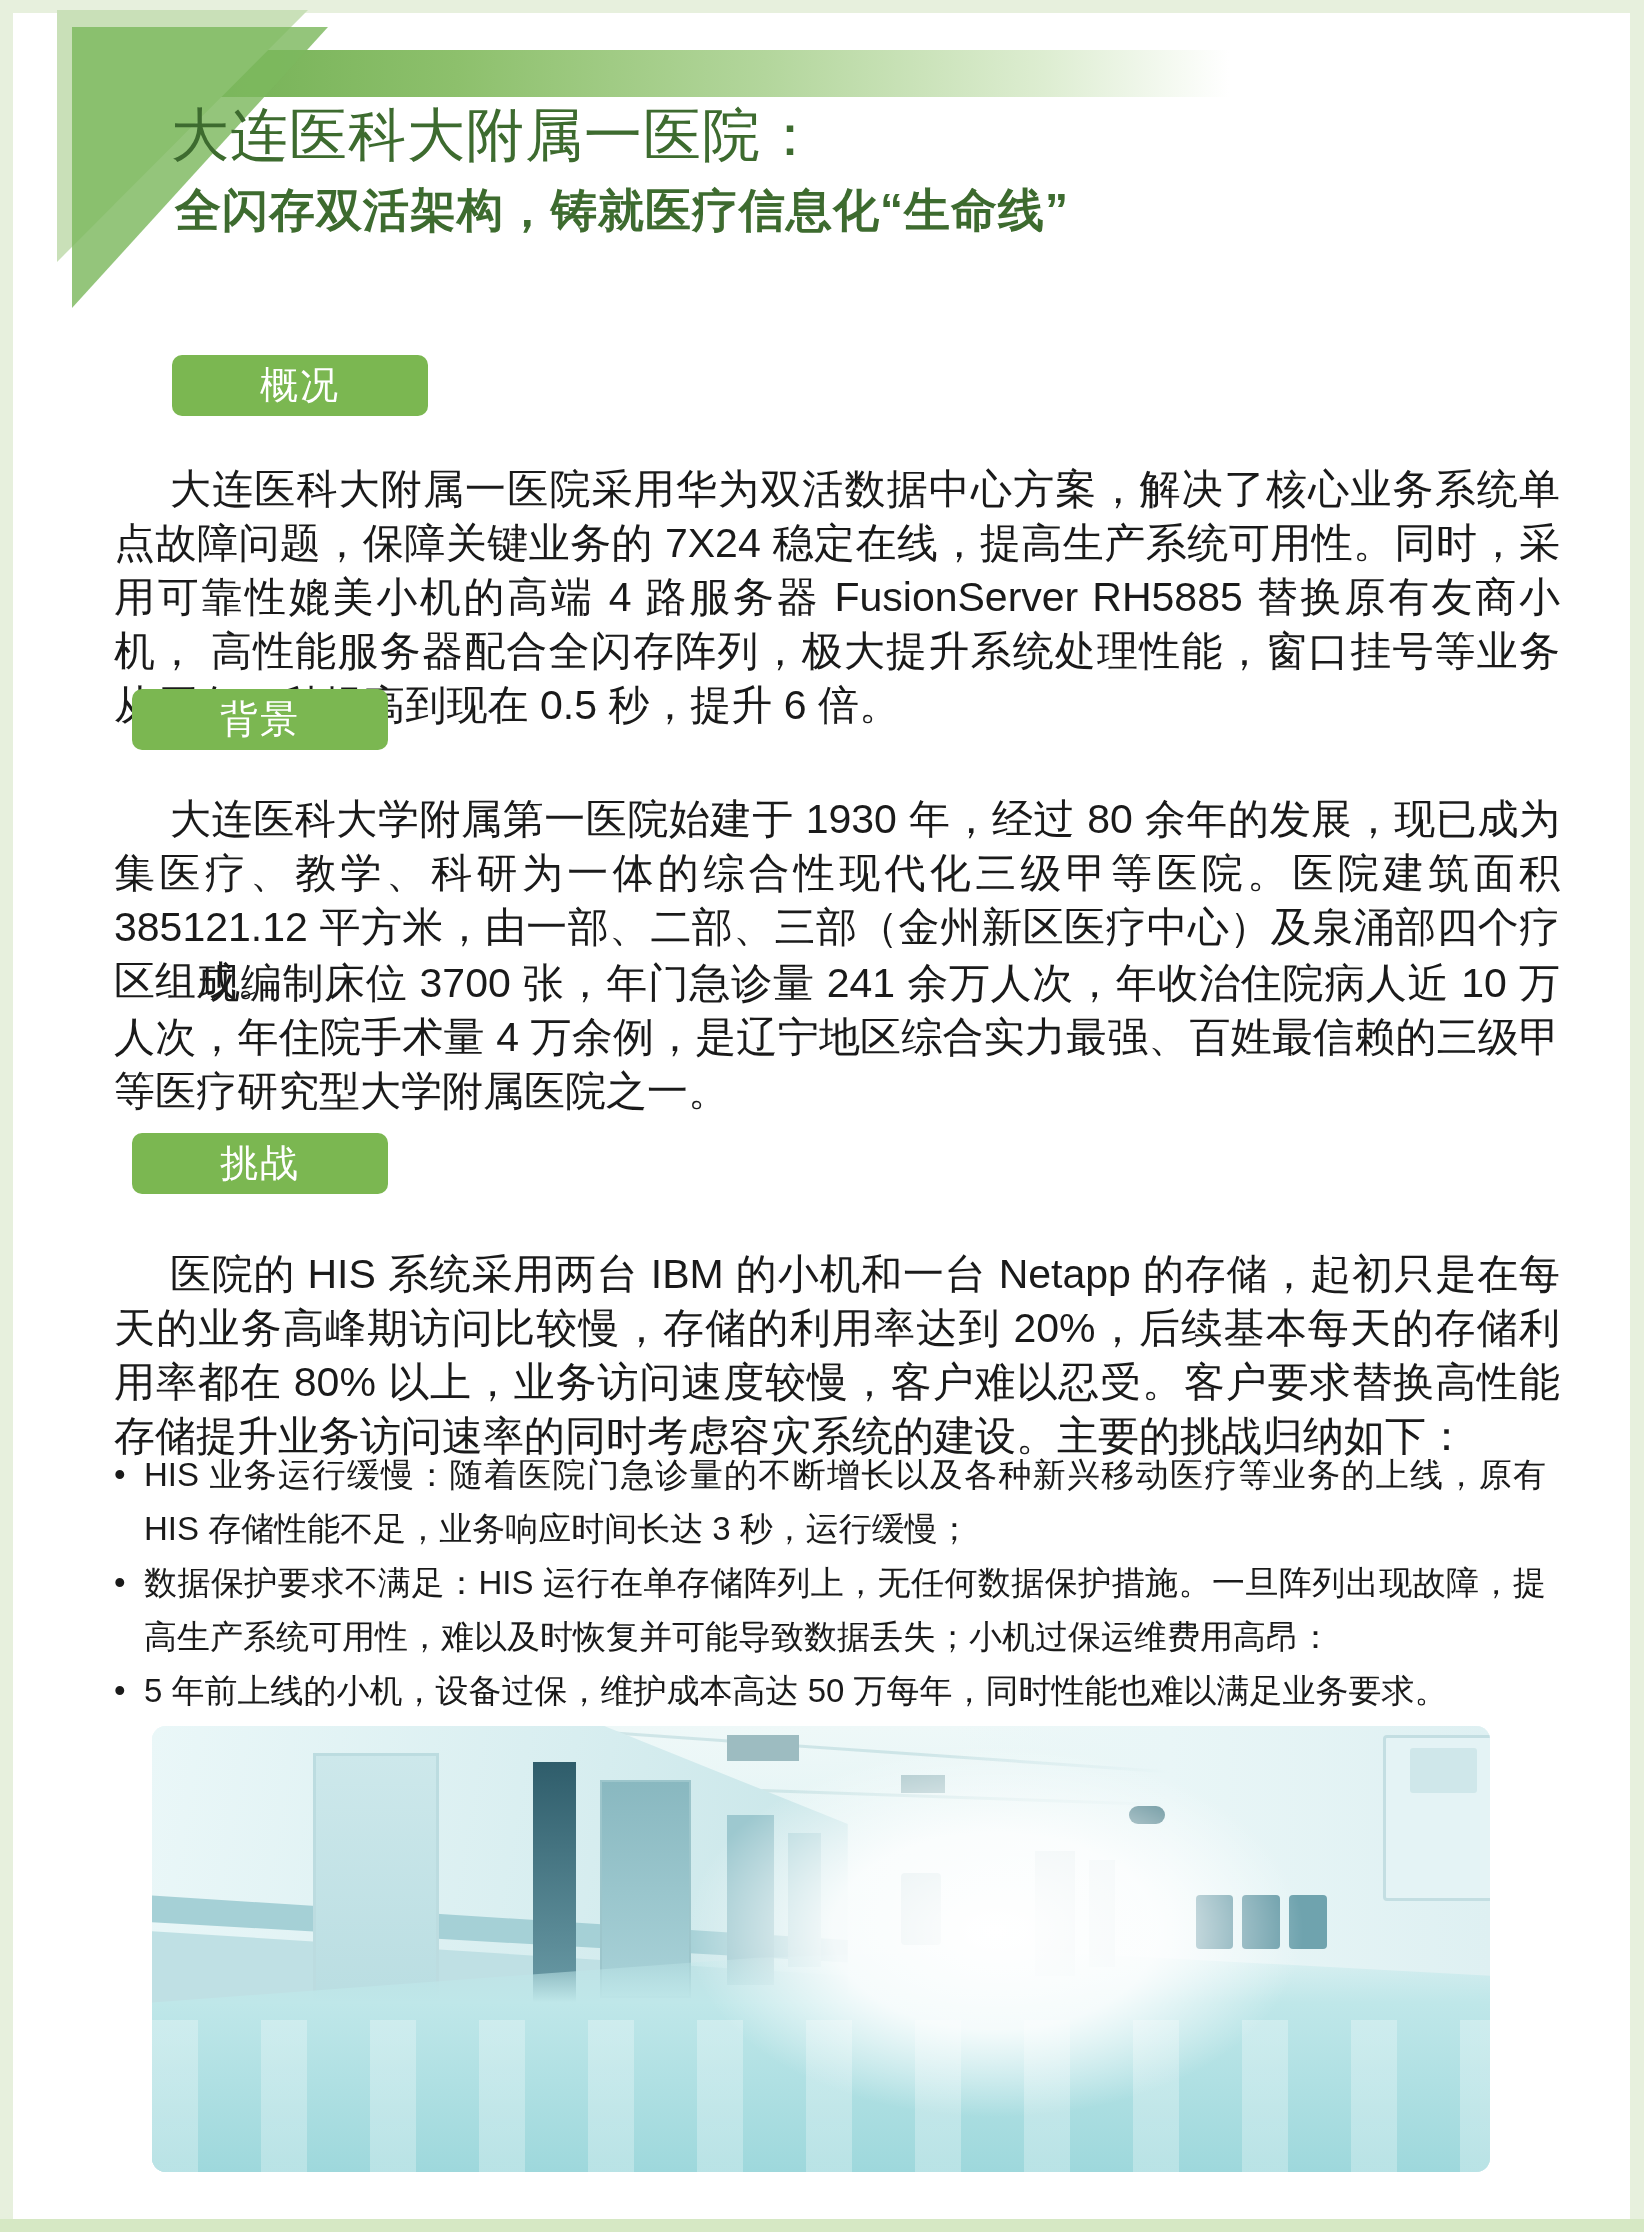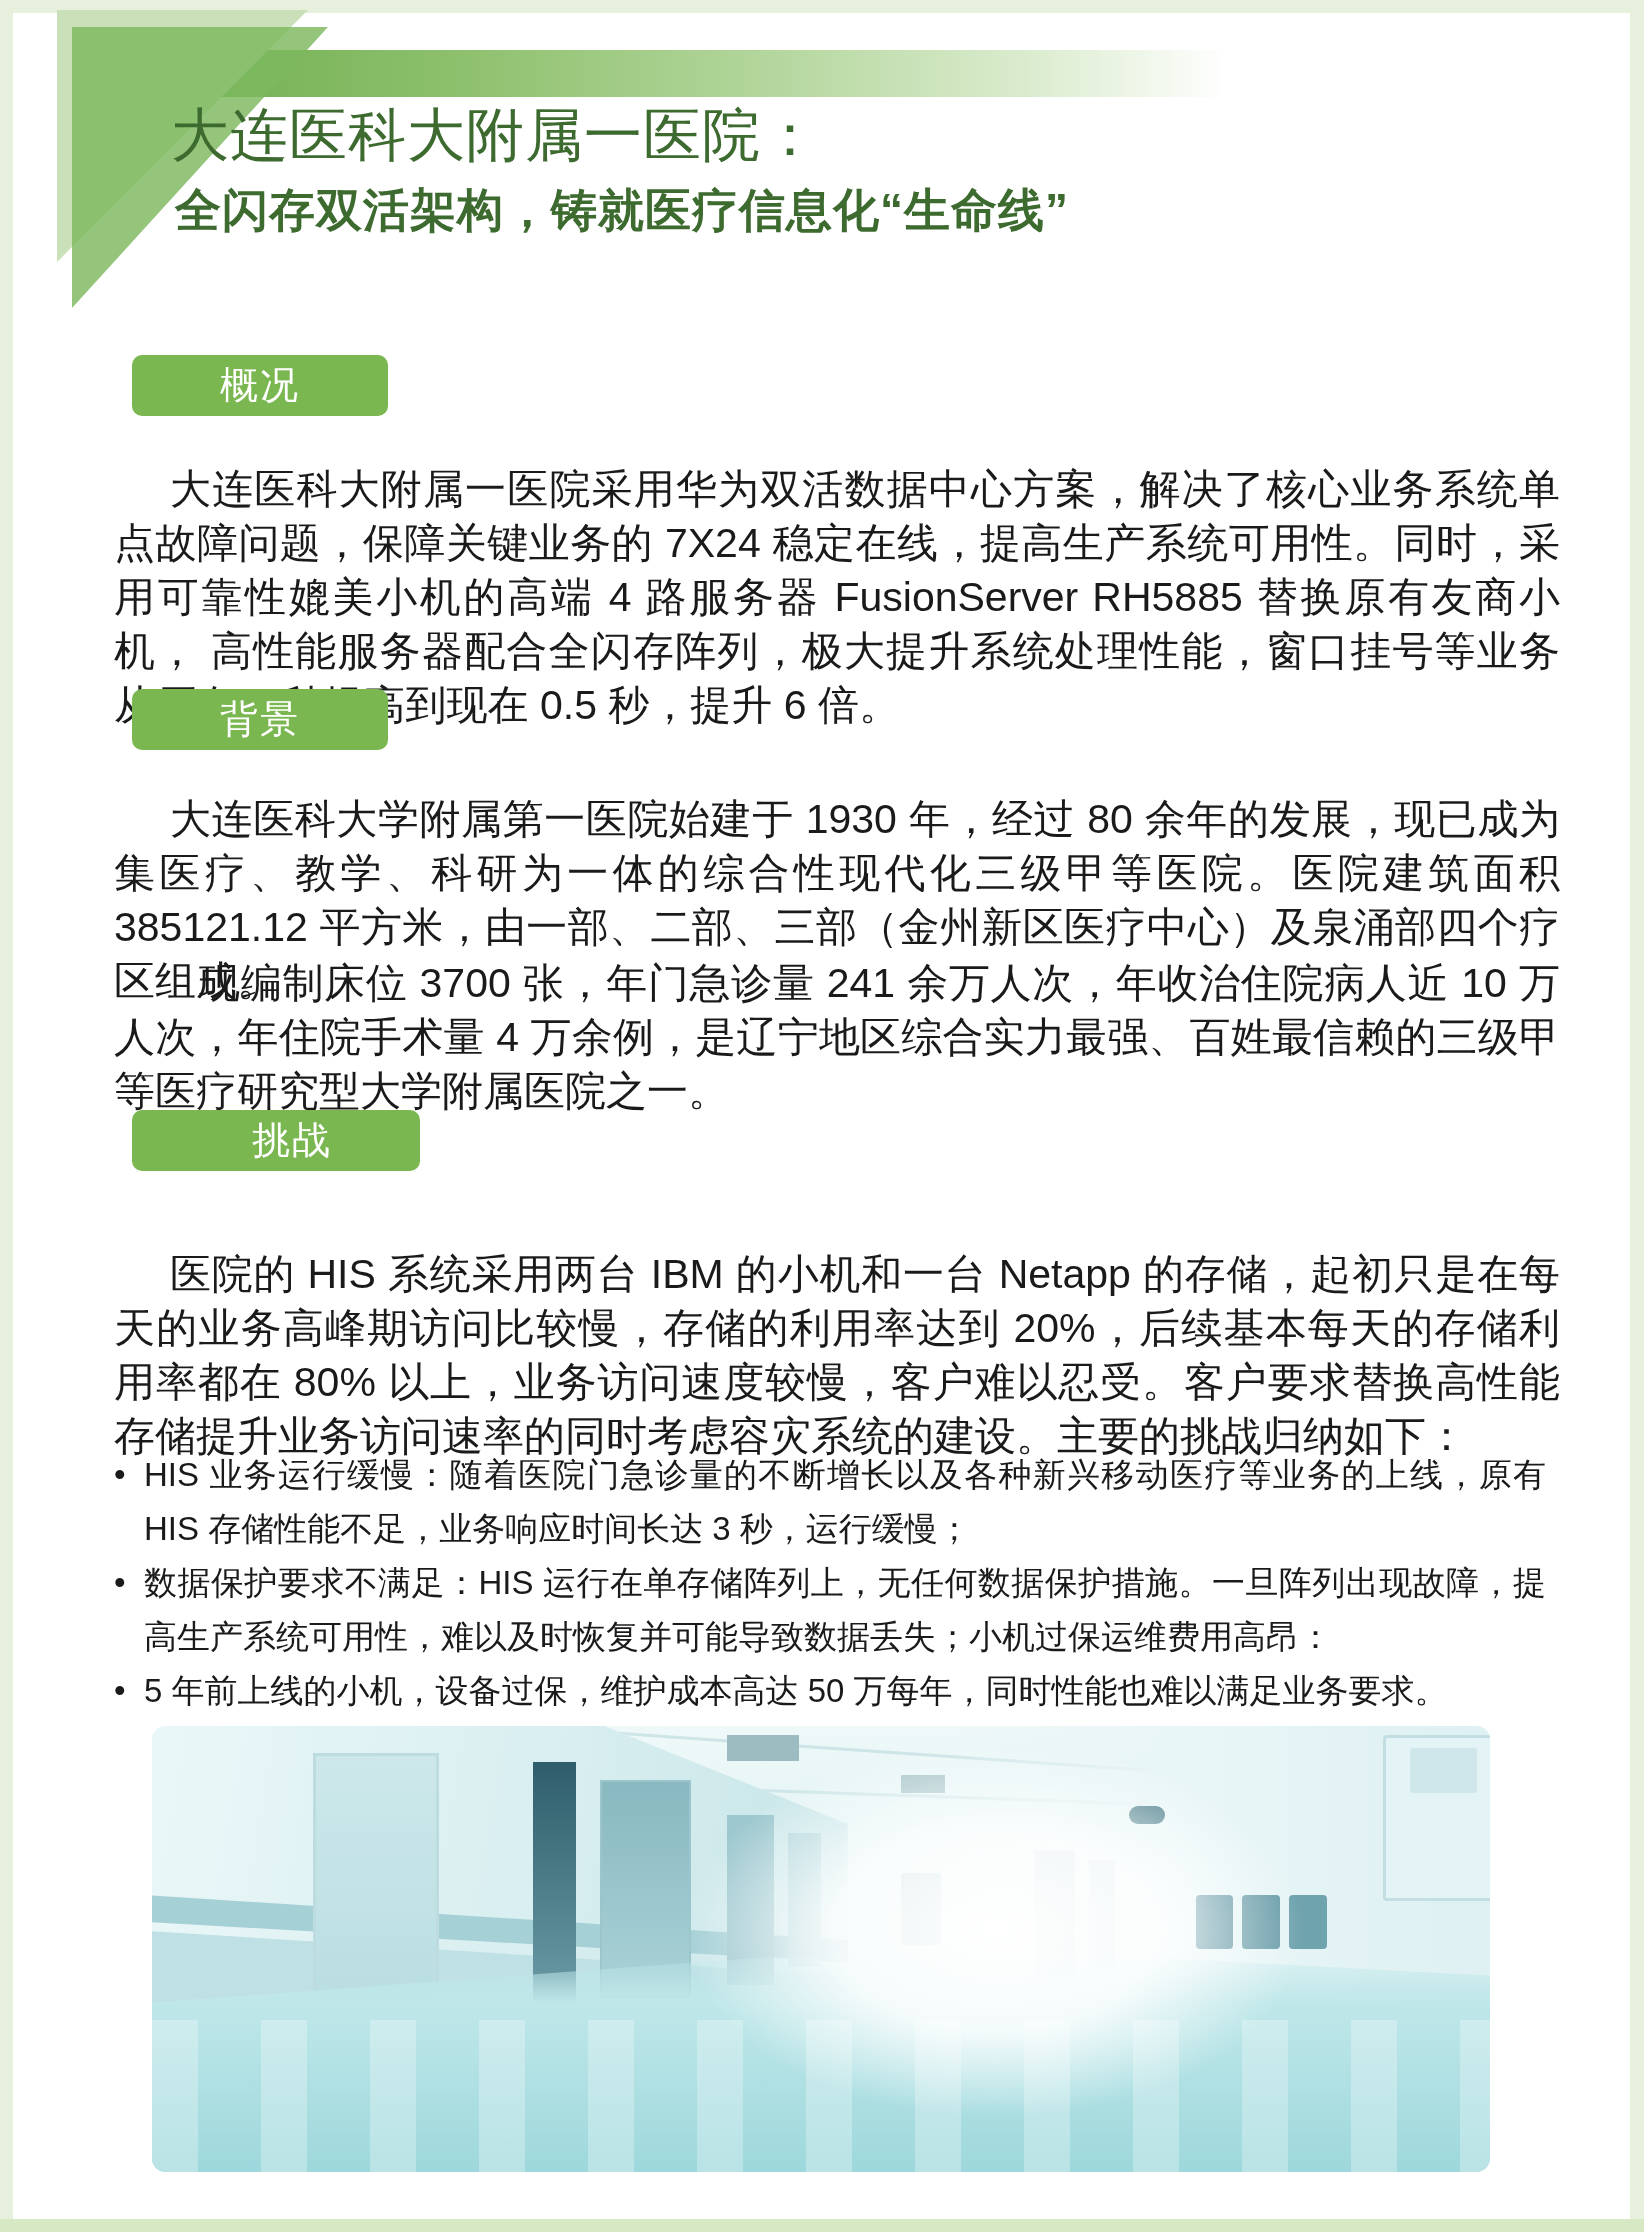--- a/index.html
+++ b/index.html
@@ -34,23 +34,23 @@
     position:absolute;left:171px;top:180px;margin:4px;
     font-size:46px;line-height:1.15;font-weight:700;color:#3d6b2f;letter-spacing:1px;
   }
 
   .chip{
     position:absolute;left:132px;width:256px;height:61px;border-radius:10px;
     background:#7bb751;color:#ffffff;
     display:flex;align-items:center;justify-content:center;
     font-size:38px;letter-spacing:2px;
   }
-  .chip-overview{top:355px;}
+  .chip-overview{top:355px;margin-left:40px;}
   .chip-background{top:689px;}
-  .chip-challenge{top:1110px;padding-left:32px;}
+  .chip-challenge{top:1133px;}
 
   .body-text{
     position:absolute;left:100px;width:1446px;margin:14px;
     font-size:41px;line-height:54px;color:#1a1a1a;
     text-align:justify;
   }
   .p1{top:448px;text-indent:56px;}
   .p2{top:778px;text-indent:56px;}
   .p3{top:942px;text-indent:85px;}
   .p4{top:1233px;text-indent:56px;}

